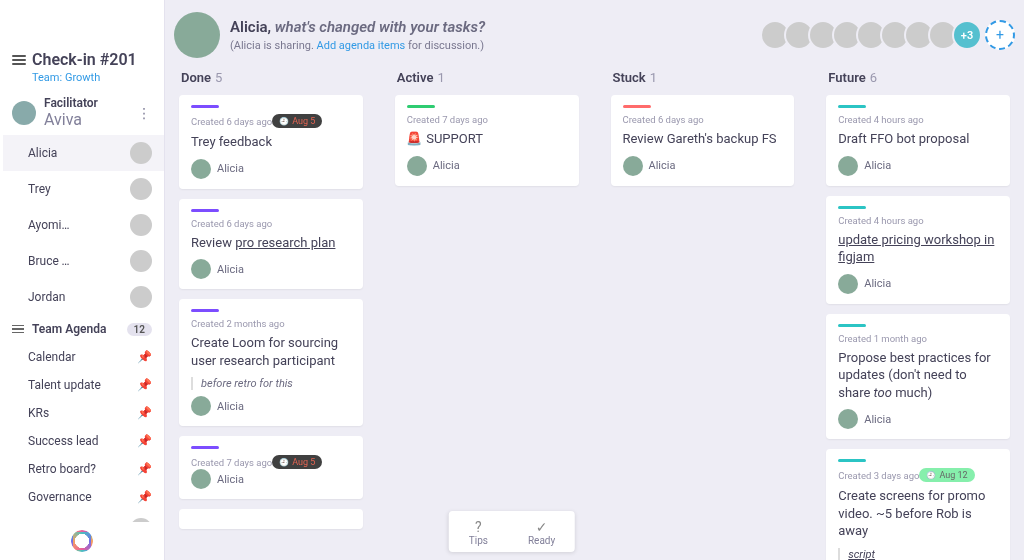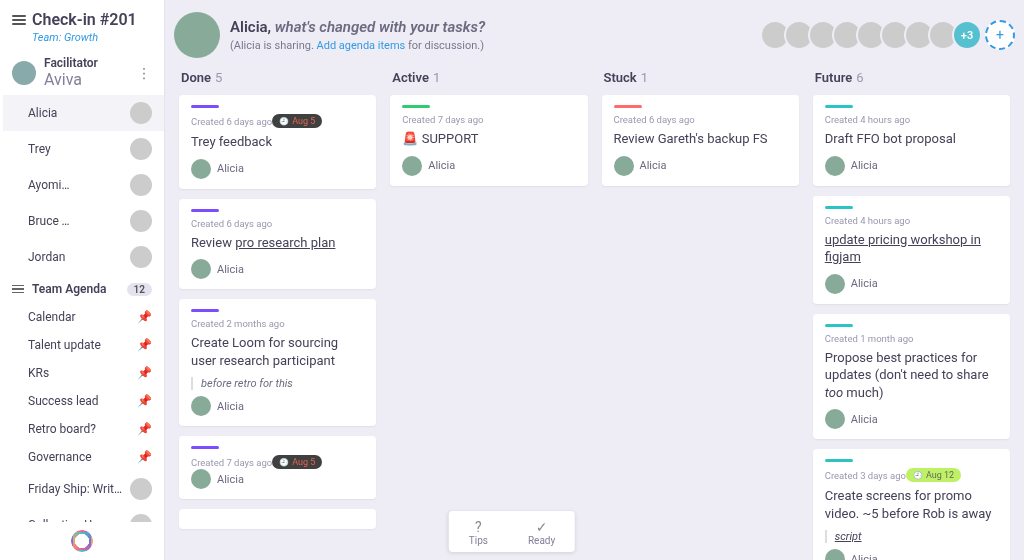--- a/index.html
+++ b/index.html
@@ -1,25 +1,25 @@
 <!DOCTYPE html>
 <html><head>
 <meta charset="utf-8">
 <style>
   * { box-sizing: border-box; margin: 0; padding: 0; }
   body { font-family: -apple-system, BlinkMacSystemFont, "Segoe UI", Roboto, sans-serif; background: #eeedf5; color: #444258; width:1024px; height:560px; overflow:hidden; }
   .app { display:flex; height:560px; }
 
   
   .sidebar { width:165px; background:#fff; border-right:1px solid #e4e2ee; display:flex; flex-direction:column; }
-  .side-head { padding:10px 12px 6px; }
+  .side-head { padding:10px 12px 6px;margin-top:40px; }
   .side-head .title { font-size:16px; font-weight:600; color:#444258; display:flex; align-items:center; gap:6px; }
   .ham { width:14px; display:inline-flex; flex-direction:column; gap:2px; cursor:pointer;}
   .ham span { height:2px; background:#555; border-radius:1px; }
-  .side-head .team { font-size:11px; color:#329ae5; margin-top:2px; margin-left:20px;font-style:italic; }
+  .side-head .team { font-size:11px; color:#329ae5; margin-top:2px; margin-left:20px; }
   .facil { display:flex; align-items:center; padding:6px 12px; gap:8px; }
   .avatar { width:24px; height:24px; border-radius:50%; background:#b8a88c; display:inline-block; flex-shrink:0; background-size:cover;}
   .facil .txt { flex:1; }
   .facil .role { font-size:12px; font-weight:600; }
   .facil .name { font-size:16px; color:#82809A; }
   .dots { color:#82809A; font-size:14px; cursor:pointer; letter-spacing:1px;}
   .side-list { flex:1; overflow:auto; }
   .side-item { display:flex; align-items:center; padding:7px 12px 7px 28px; font-size:12px; color:#444258; cursor:pointer; gap:6px;}
   .side-item.active { background:#f4f3f8; border-left:3px solid #fff; padding-left:25px;}
   .side-item .spacer { flex:1; }
@@ -39,33 +39,33 @@
   .topbar .big-av { width:46px; height:46px; border-radius:50%; background:#8a9; }
   .prompt { font-size:15px; color:#444258; font-weight:600;}
   .prompt .ital { font-style:italic; color:#6b6a80;}
   .subprompt { font-size:11px; color:#7a7890; margin-top:3px;}
   .subprompt a { color:#329ae5; text-decoration:none;}
   .avrow { margin-left:auto; display:flex; align-items:center; }
   .avrow .a { width:30px; height:30px; border-radius:50%; background:#ccc; border:2px solid #eeedf5; margin-left:-6px; }
   .plus3 { width:30px; height:30px; border-radius:50%; background:#55c0cf; color:#fff; font-size:11px; display:flex; align-items:center; justify-content:center; border:2px solid #eeedf5; margin-left:-6px; font-weight:600;}
   .addp { width:30px; height:30px; border-radius:50%; background:#fff; color:#329ae5; font-size:14px; display:flex; align-items:center; justify-content:center; border:2px dashed #329ae5; margin-left:3px; cursor:pointer;}
 
-  .board { flex:1; display:flex; gap:14px; padding:0 14px 2px; overflow:auto;}
+  .board { flex:1; display:flex; gap:32px; padding:0 14px 2px; overflow:auto;}
   .col { flex:1; min-width:0;}
   .col-h { font-size:13px; font-weight:600; color:#444258; padding:4px 2px 10px; }
   .col-h .cnt { color:#9a98ae; font-weight:400; margin-left:4px;}
   .card { background:#fff; border-radius:4px; padding:10px 12px 10px; margin-bottom:10px; box-shadow:0 1px 2px rgba(0,0,0,.06);}
   .stripe { width:28px; height:3px; border-radius:2px; margin-bottom:6px;}
   .stripe.done{ background:#7c4dff;}
   .stripe.active{ background:#2ecc71;}
   .stripe.stuck{ background:#ff6b6b;}
   .stripe.future{ background:#2bc4c4;}
   .meta { font-size:9.5px; color:#9a98ae; display:flex; align-items:center; justify-content:flex-start;}
   .pill { background:#404040; color:#e36452; border-radius:10px; padding:2px 7px; font-size:9px; display:inline-flex; align-items:center; gap:3px;}
-  .pill.gray{ background:#bef264; color:#666;}
+  .pill.gray{ background:#86efac; color:#666;}
   .pill::before{ content:"🕘"; font-size:8px;}
   .title2 { font-size:13px; color:#444258; margin:5px 0 8px; line-height:1.35;}
   .owner { display:flex; align-items:center; gap:6px; font-size:11px; color:#6b6a80;}
   .owner .oav { width:20px; height:20px; border-radius:50%; background:#8a9;}
   .sub { border-left:2px solid #ddd; padding-left:8px; margin:6px 0; font-size:11px; font-style:italic; color:#6b6a80;}
   a.u{ color:#444258; text-decoration:underline;}
 
   .bottombar { position:absolute; bottom:8px; left:50%; transform:translateX(-50%); background:#fff; border-radius:4px; box-shadow:0 1px 4px rgba(0,0,0,.12); display:flex; }
   .bb-btn { padding:8px 20px 6px; text-align:center; font-size:10px; color:#82809A; cursor:pointer; }
   .bb-btn .ic { font-size:14px; display:block; color:#888;}

